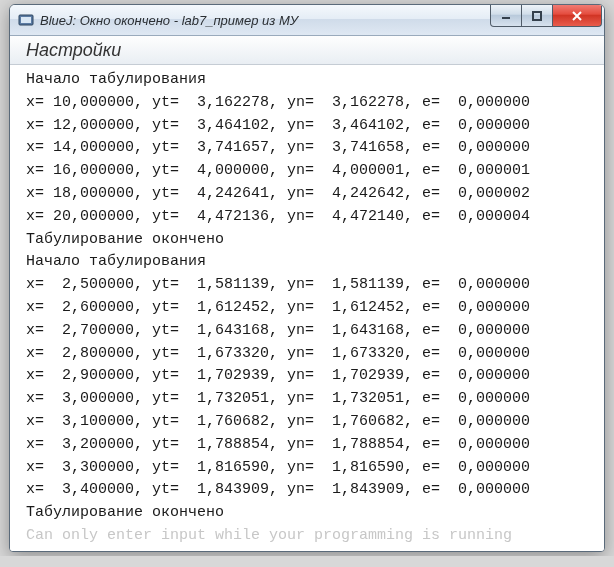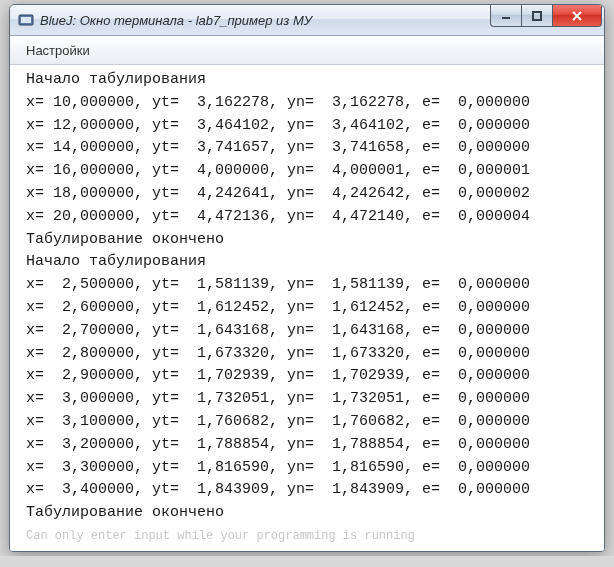--- a/index.html
+++ b/index.html
@@ -46,60 +46,60 @@
     width:48px;
     border-bottom-right-radius:4px;
     background:linear-gradient(to bottom,#f07b73 0%,#e44b3d 45%,#cf3222 46%,#e95c4c 100%);
     color:#fff;
   }
   .win-btn svg{display:block;}
   .menubar{
     height:28px;
     background:linear-gradient(to bottom,#fefefe,#e9eef3);
     border-bottom:1px solid #c5ccd4;
-    display:flex;align-items:center;
+    display:flex;
     padding:0 8px;
-    font-size:13px;color:#333;
+    font-size:18px;color:#333;font-style:italic;
   }
   .menu-item{padding:4px 8px;border-radius:3px;}
   .body{
     padding:4px 10px 6px 16px;
     height:486px;
     box-sizing:border-box;
     overflow:hidden;
     background:#fff;
   }
   pre.terminal{
     margin:0;
     font-family:"Courier New",monospace;
     font-size:15px;
     line-height:22.8px;
     color:#1a1a1a;
     white-space:pre;
   }
   .hint-line{
     font-family:"Courier New",monospace;
-    font-size:12px;
+    font-size:15px;
     line-height:22.8px;
     color:#c7c7c7;
   }
 </style>
 </head>
 <body>
 
 <div class="window">
 
   <div class="titlebar">
     <span class="app-icon">
       <svg width="16" height="16" viewBox="0 0 16 16">
         <rect x="1" y="3" width="14" height="10" rx="1" fill="#5b7ba3" stroke="#2e4660"></rect>
         <rect x="3" y="5" width="10" height="6" fill="#d9e7f5"></rect>
       </svg>
     </span>
-    <span class="title">BlueJ: Окно терминала - lab7_пример из МУ</span>
+    <span class="title">BlueJ: Окно окончено - lab7_пример из МУ</span>
     <div class="win-buttons">
       <div class="win-btn first">
         <svg width="10" height="10" viewBox="0 0 10 10">
             <rect x="1" y="6" width="8" height="2" fill="#34404c"></rect>
           </svg>
       </div>
       <div class="win-btn">
         <svg width="10" height="10" viewBox="0 0 10 10">
             <rect x="1" y="1" width="8" height="8" fill="none" stroke="#34404c" stroke-width="2"></rect>
           </svg>

